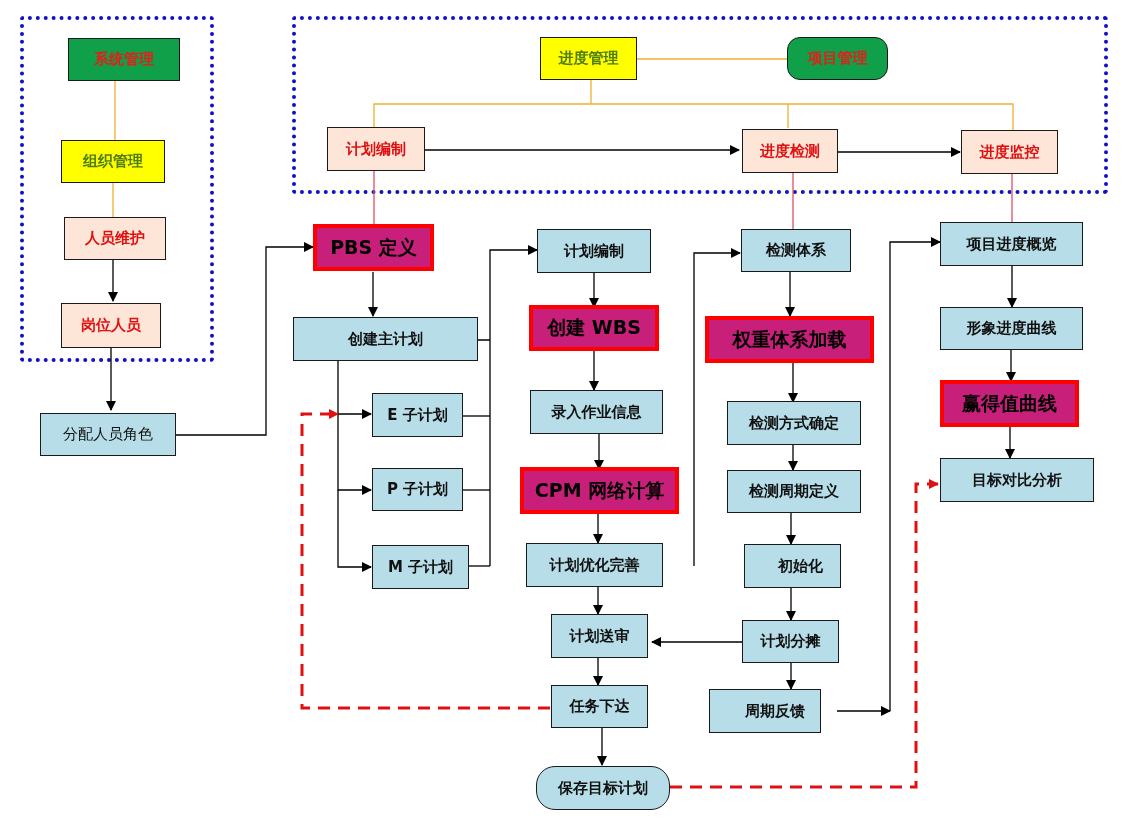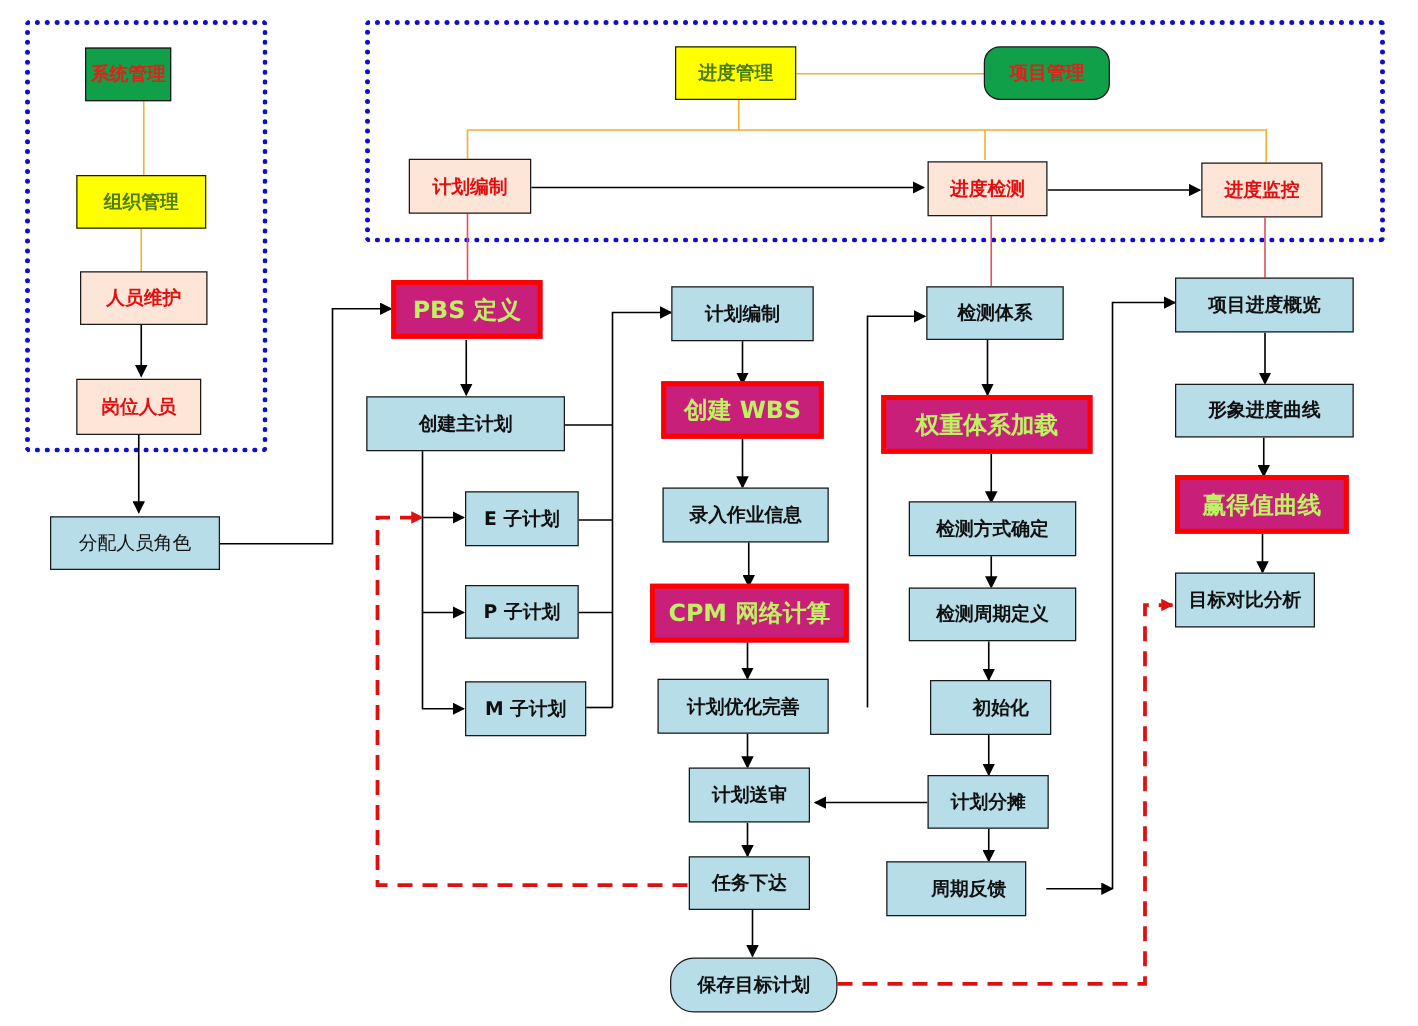--- a/index.html
+++ b/index.html
@@ -6,21 +6,21 @@
     body { width: 1134px; height: 821px; position: relative; overflow: hidden;
            font-family: "DejaVu Sans", "Liberation Sans", sans-serif; }
     #canvas { position: absolute; left: 0; top: 0; width: 1134px; height: 821px; }
     svg#wires { position: absolute; left: 0; top: 0; width: 1134px; height: 821px; pointer-events: none; }
     .node { position: absolute; box-sizing: border-box; display: flex; align-items: center; justify-content: center;
             border: 1.5px solid #1a1a1a; font-size: 15px; font-weight: bold; white-space: nowrap; }
     .green  { background: #10a04a; color: #e0201a; }
     .yellow { background: #ffff00; color: #4d7c0f; }
     .peach  { background: #fde6d8; color: #e01010; }
     .blue   { background: #b7dde8; color: #111111; }
-    .hot    { background: #c8207a; color: #bef264; border: 4px solid #ff0000; font-size: 19px; }
+    .hot    { background: #c8207a; color: #000000; border: 4px solid #ff0000; font-size: 19px; }
     .group  { position: absolute; box-sizing: border-box; border: 4px dotted #1010c8; border-radius: 4px; }
   </style>
 </head>
 <body>
 
 <div id="canvas">
 
   <div class="group" style="left:20px;top:16px;width:194px;height:346px;"></div>
   <div class="group" style="left:292px;top:16px;width:816px;height:178px;"></div>
 
@@ -85,21 +85,21 @@
       <line x1="1011" y1="350" x2="1011" y2="381" marker-end="url(#ah)"></line>
       <line x1="1010" y1="427" x2="1010" y2="458" marker-end="url(#ah)"></line>
     </g>
 
     <g stroke="#e01010" stroke-width="3" fill="none" stroke-dasharray="12,8">
       <polyline points="550,708 302,708 302,414 338,414" marker-end="url(#ahr)"></polyline>
       <polyline points="670,787 916,787 916,484 938,484" marker-end="url(#ahr)"></polyline>
     </g>
   </svg>
 
-  <div class="node green" style="left:68px;top:38px;width:69px;height:43px;">
+  <div class="node green" style="left:68px;top:38px;width:112px;height:43px;">
       <span>系统管理</span>
     </div>
   <div class="node yellow" style="left:61px;top:140px;width:104px;height:43px;text-align:right;">
       <span>组织管理</span>
     </div>
   <div class="node peach" style="left:64px;top:217px;width:102px;height:43px;">
       <span>人员维护</span>
     </div>
   <div class="node peach" style="left:61px;top:303px;width:100px;height:45px;">
       <span>岗位人员</span>
@@ -120,21 +120,21 @@
   <div class="node peach" style="left:742px;top:129px;width:96px;height:44px;">
       <span>进度检测</span>
     </div>
   <div class="node peach" style="left:961px;top:130px;width:97px;height:44px;">
       <span>进度监控</span>
     </div>
 
   <div class="node hot" style="left:313px;top:224px;width:121px;height:47px;">
       <span>PBS 定义</span>
     </div>
-  <div class="node blue" style="left:293px;top:317px;width:159px;height:44px;">
+  <div class="node blue" style="left:293px;top:317px;width:185px;height:44px;">
       <span>创建主计划</span>
     </div>
   <div class="node blue" style="left:372px;top:393px;width:91px;height:44px;">
       <span>E 子计划</span>
     </div>
   <div class="node blue" style="left:372px;top:468px;width:91px;height:43px;">
       <span>P 子计划</span>
     </div>
   <div class="node blue" style="left:372px;top:545px;width:97px;height:44px;">
       <span>M 子计划</span>
@@ -189,16 +189,16 @@
 
   <div class="node blue" style="left:940px;top:222px;width:143px;height:44px;">
       <span>项目进度概览</span>
     </div>
   <div class="node blue" style="left:940px;top:307px;width:143px;height:43px;">
       <span>形象进度曲线</span>
     </div>
   <div class="node hot" style="left:940px;top:380px;width:139px;height:47px;">
       <span>赢得值曲线</span>
     </div>
-  <div class="node blue" style="left:940px;top:458px;width:112px;height:44px;">
+  <div class="node blue" style="left:940px;top:458px;width:154px;height:44px;">
       <span>目标对比分析</span>
     </div>
 </div>
 
 </body></html>

